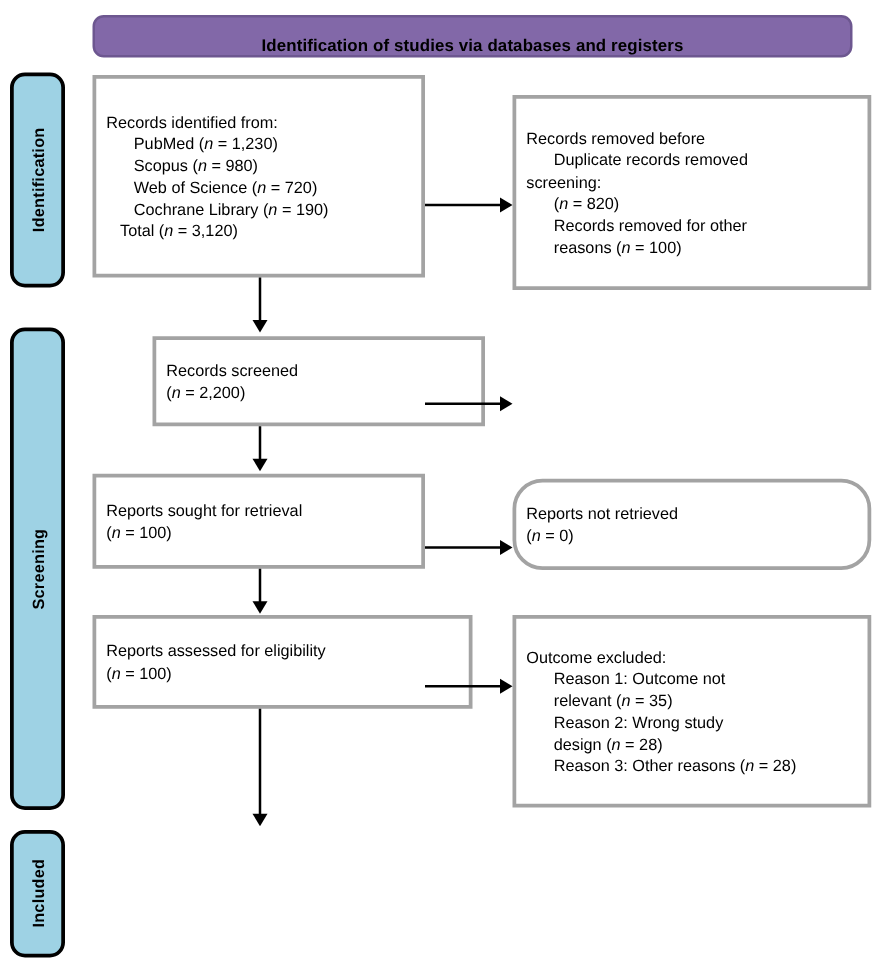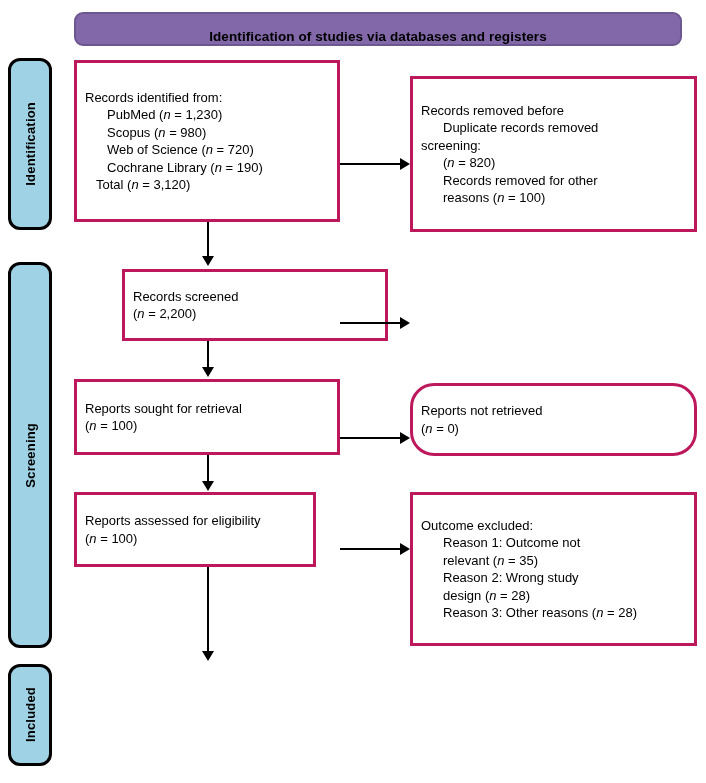--- a/index.html
+++ b/index.html
@@ -54,21 +54,21 @@
     color: #000000;
     white-space: nowrap;
     letter-spacing: 0.2px;
   }
 
   
   .flow-box {
     position: absolute;
     box-sizing: border-box;
     background: #ffffff;
-    border: 3px solid #be185d;
+    border: 3px solid #a3a3a3;
     display: flex;
     flex-direction: column;
     justify-content: center;
     padding: 0 8px;
   }
   .flow-box .box-lines {
     font-size: 13px;
     line-height: 17.5px;
     color: #000000;
     white-space: nowrap;
@@ -190,21 +190,21 @@
         <div class="line">(<span class="ital">n</span> = 0)</div>
       </div>
   </div>
 
   <div class="conn conn-h" style="left:340px; top:437px; width:62px;"></div>
   <div class="arrowhead-right" style="left:400px; top:432px;"></div>
 
   <div class="conn conn-v" style="left:207px; top:455px; height:30px;"></div>
   <div class="arrowhead-down" style="left:202px; top:481px;"></div>
 
-  <div class="flow-box" style="left:74px; top:492px; width:242px; height:75px;">
+  <div class="flow-box" style="left:74px; top:492px; width:304px; height:75px;">
     <div class="box-lines">
         <div class="line">Reports assessed for eligibility</div>
         <div class="line">(<span class="ital">n</span> = 100)</div>
       </div>
   </div>
 
   <div class="flow-box" style="left:410px; top:492px; width:287px; height:154px;">
     <div class="box-lines">
         <div class="line">Outcome excluded:</div>
         <div class="line indent">Reason 1: Outcome not</div>

